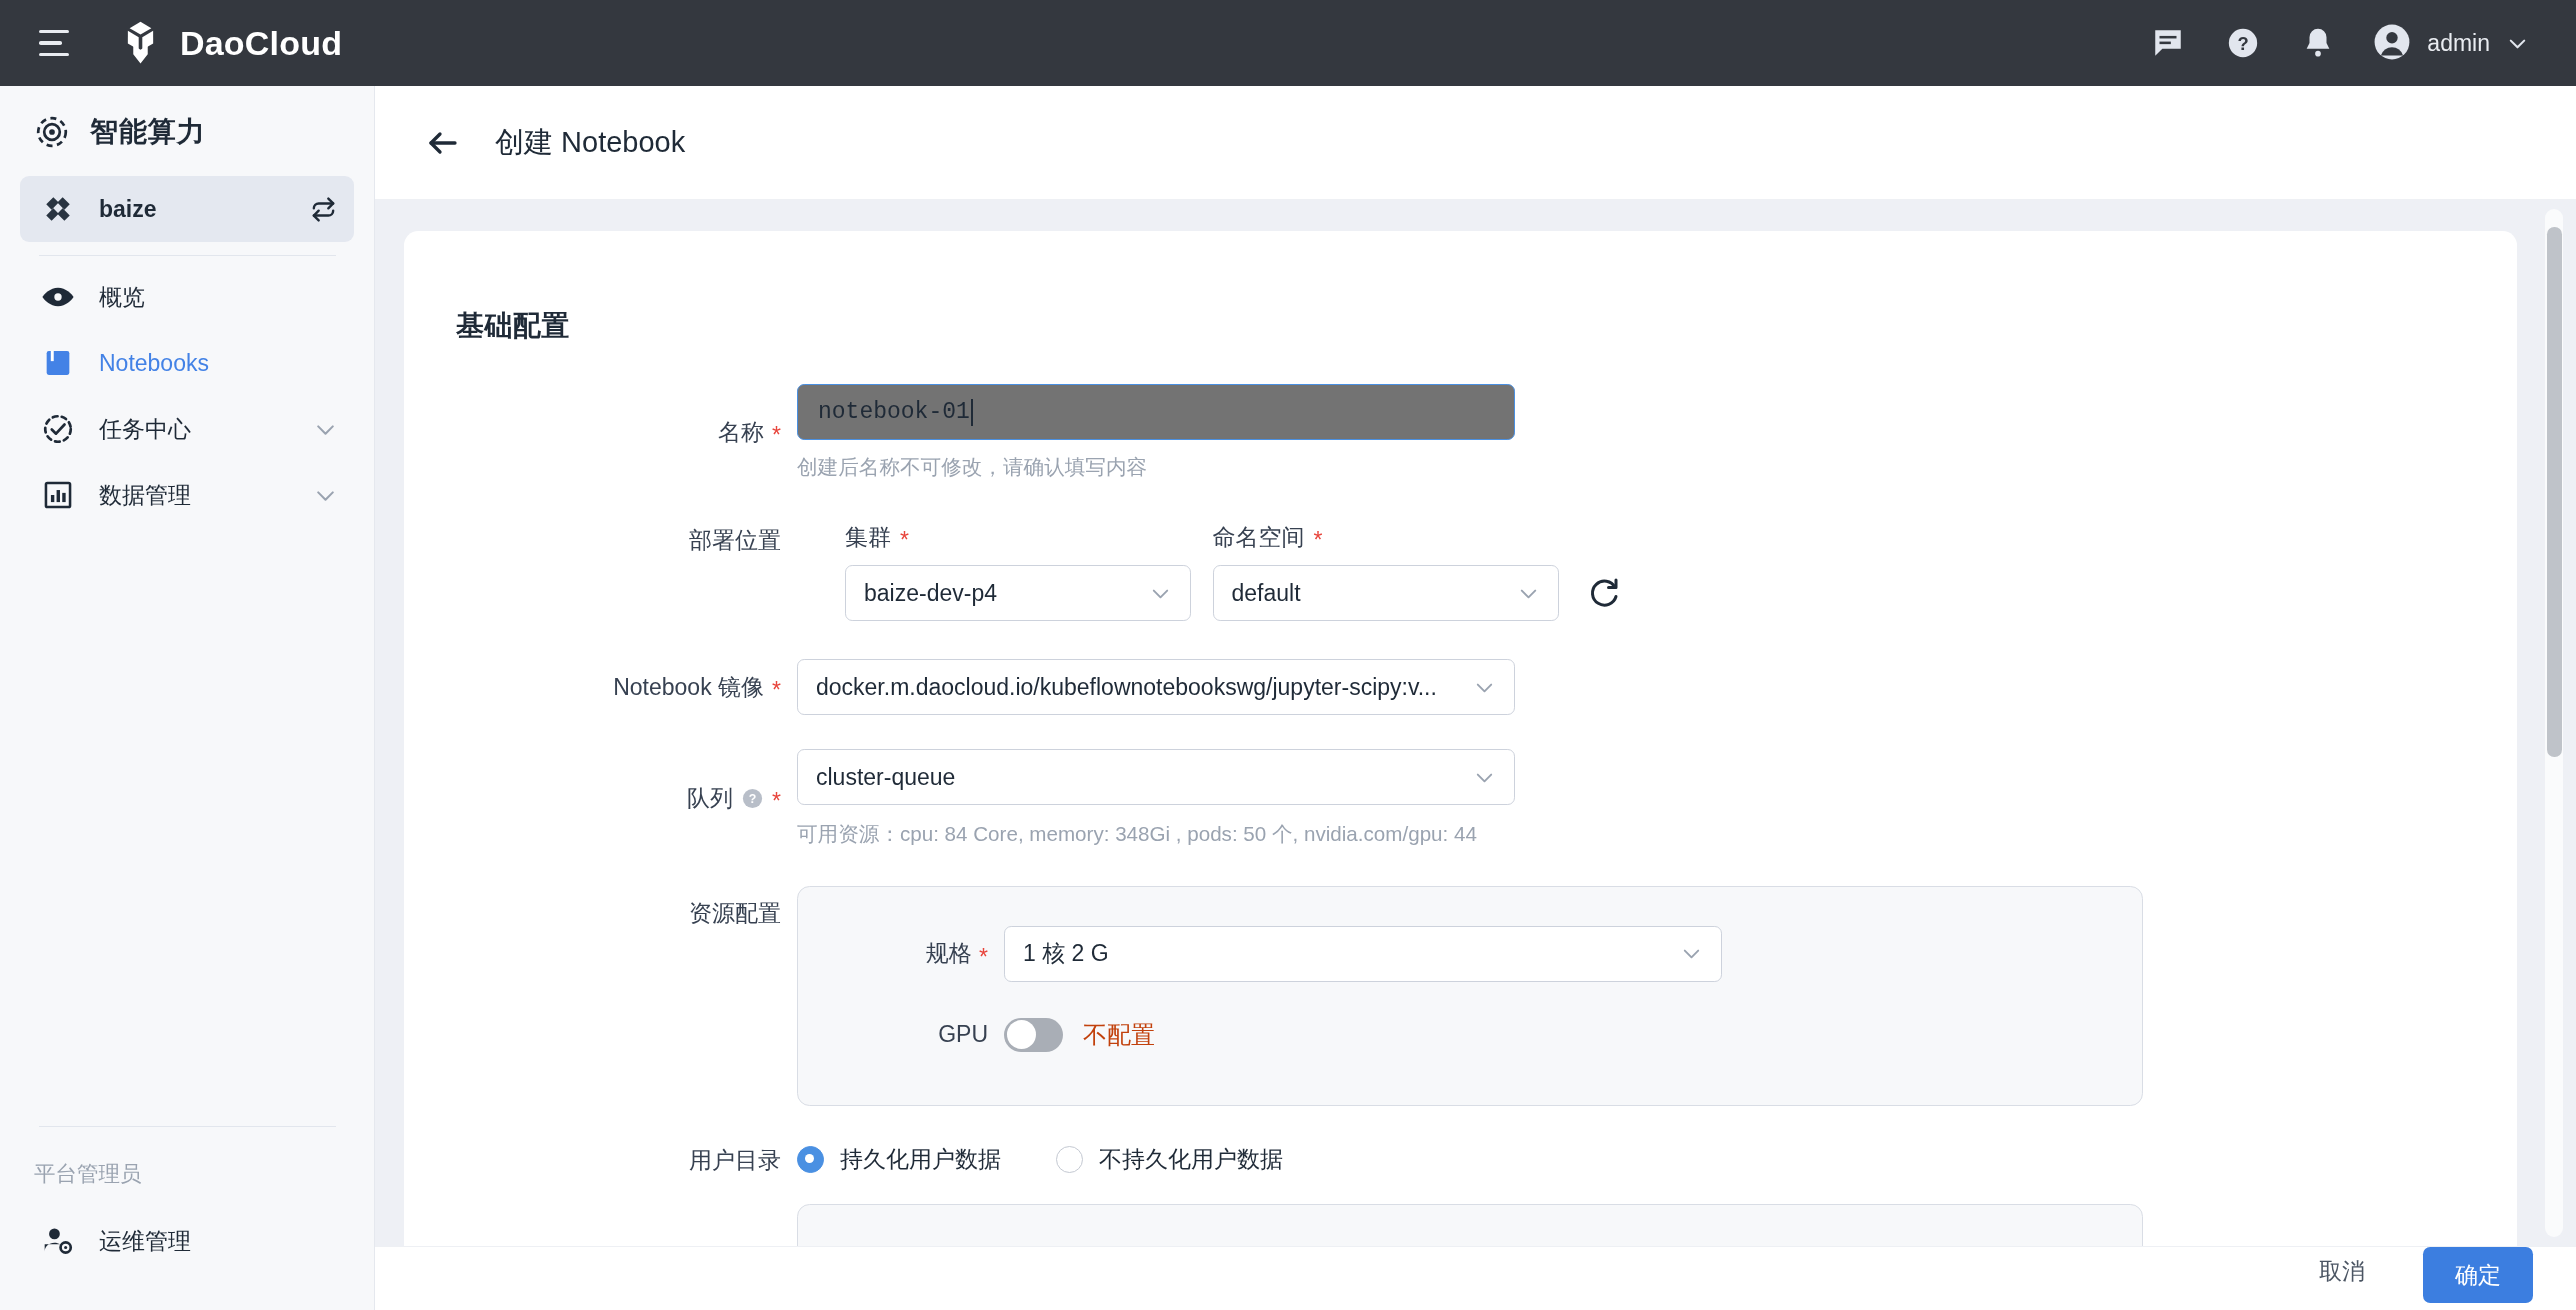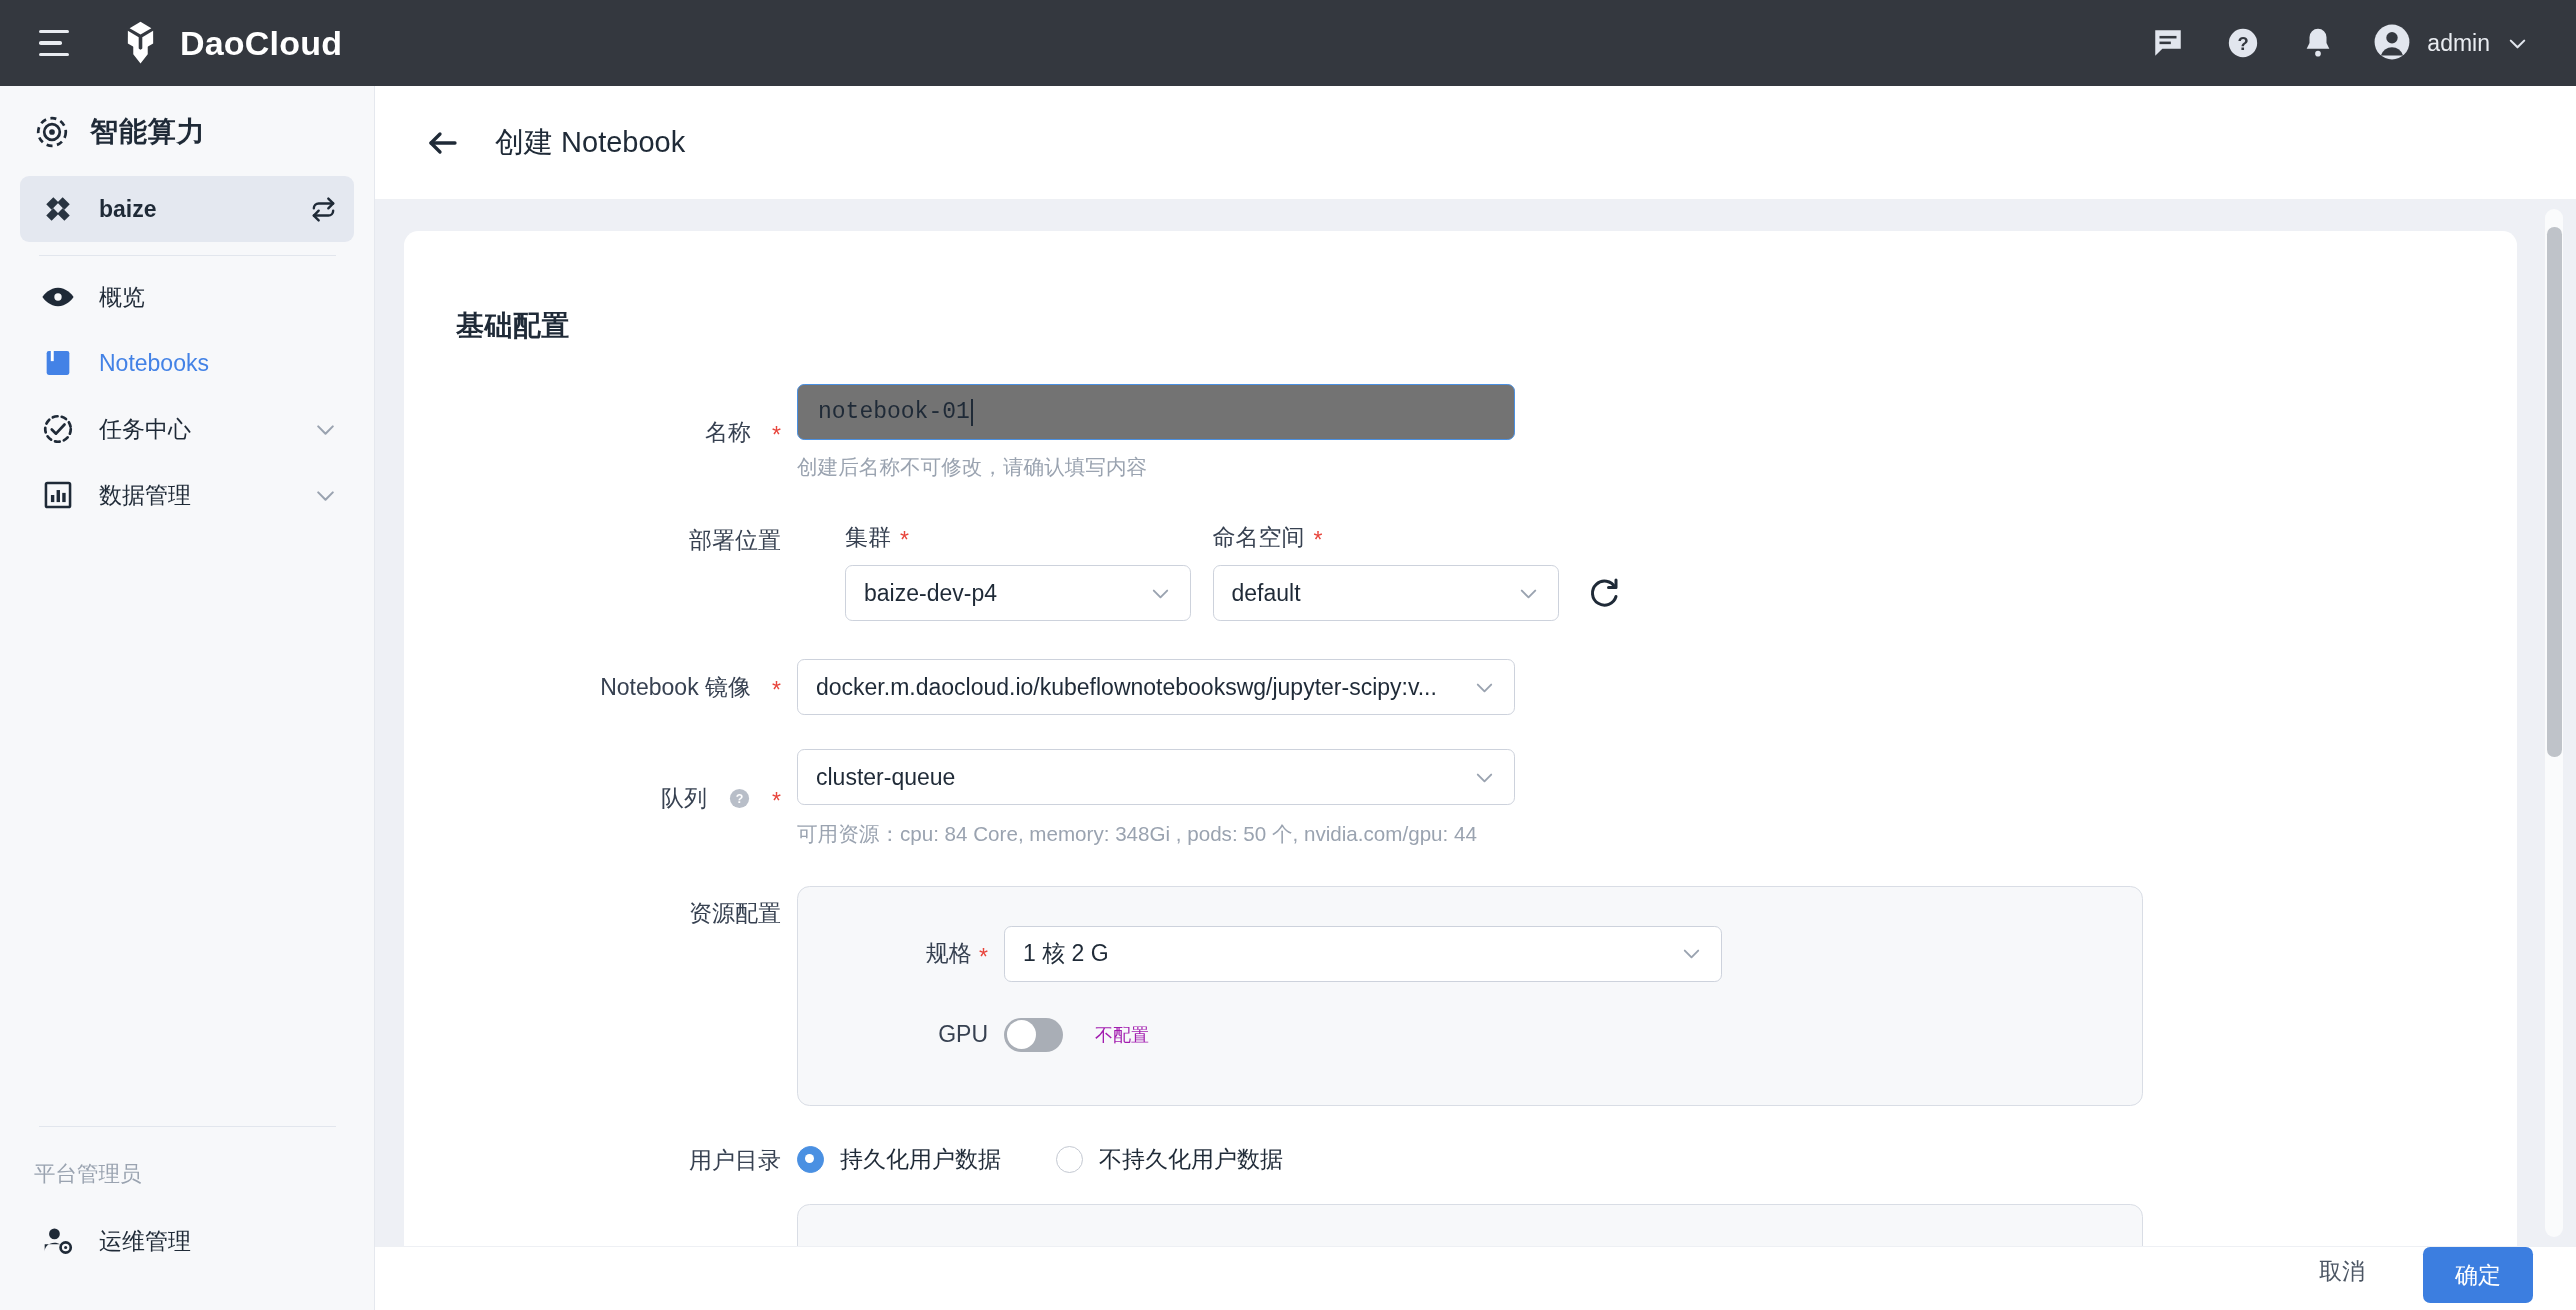--- a/index.html
+++ b/index.html
@@ -70,21 +70,21 @@
     position:absolute; left: 29px; top: 31px; width: 2113px; height: 1149px;
     background:#fff; border-radius: 14.4px;
   }
   .card-title { font-size: 28px; font-weight: 700; color:#1f2a37; margin: 76px 0 0 52px; letter-spacing:0.4px; }
 
   
   .row { display:flex; margin-left: 52px; }
   .lbl {
     width: 341px; text-align:center; font-size: 23px; color:#374151;
     padding-right: 16px; line-height: 56px; white-space: nowrap;
-    display:flex; justify-content:flex-end; align-items:center; gap: 21px;
+    display:flex; justify-content:flex-end; align-items:center; gap: 8px;
   }
   .req { color:#e8453c; font-size: 23px; line-height: 1; position:relative; top: 3.6px; }
   .help-ico { width: 23px; height: 23px; display:inline-flex; }
 
   .input-wrap { position:relative; }
   .text-input {
     width: 718px; height: 56px; border:1.8px solid #4a90e2; border-radius: 7.2px;
     font-size: 23px; color:#1f2a37; padding: 0 20px; background:#737373;
     font-family: Liberation Mono, monospace; outline:none;
     display:flex; align-items:center;
@@ -435,21 +435,21 @@
                     <polyline points="5 9 12 16 19 9"></polyline>
                   </svg>
               </span>
             </div>
           </div>
           <div class="res-row" style="margin-top:36px">
             <div class="res-lbl">GPU</div>
             <div class="toggle">
               <span class="knob"></span>
             </div>
-            <span style="font-size:18px; color:#a21caf; margin-left:32px">不配置</span>
+            <span style="font-size:24px; color:#c2410c; margin-left:20px">不配置</span>
           </div>
         </div>
       </div>
 
       <div class="row" style="margin-top:38px">
         <div class="lbl" style="line-height:1; align-items:flex-start; padding-top:5.4px">用户目录</div>
         <div>
           <div class="radio-row">
             <span class="radio checked"></span>
             <span class="radio-label">持久化用户数据</span>

